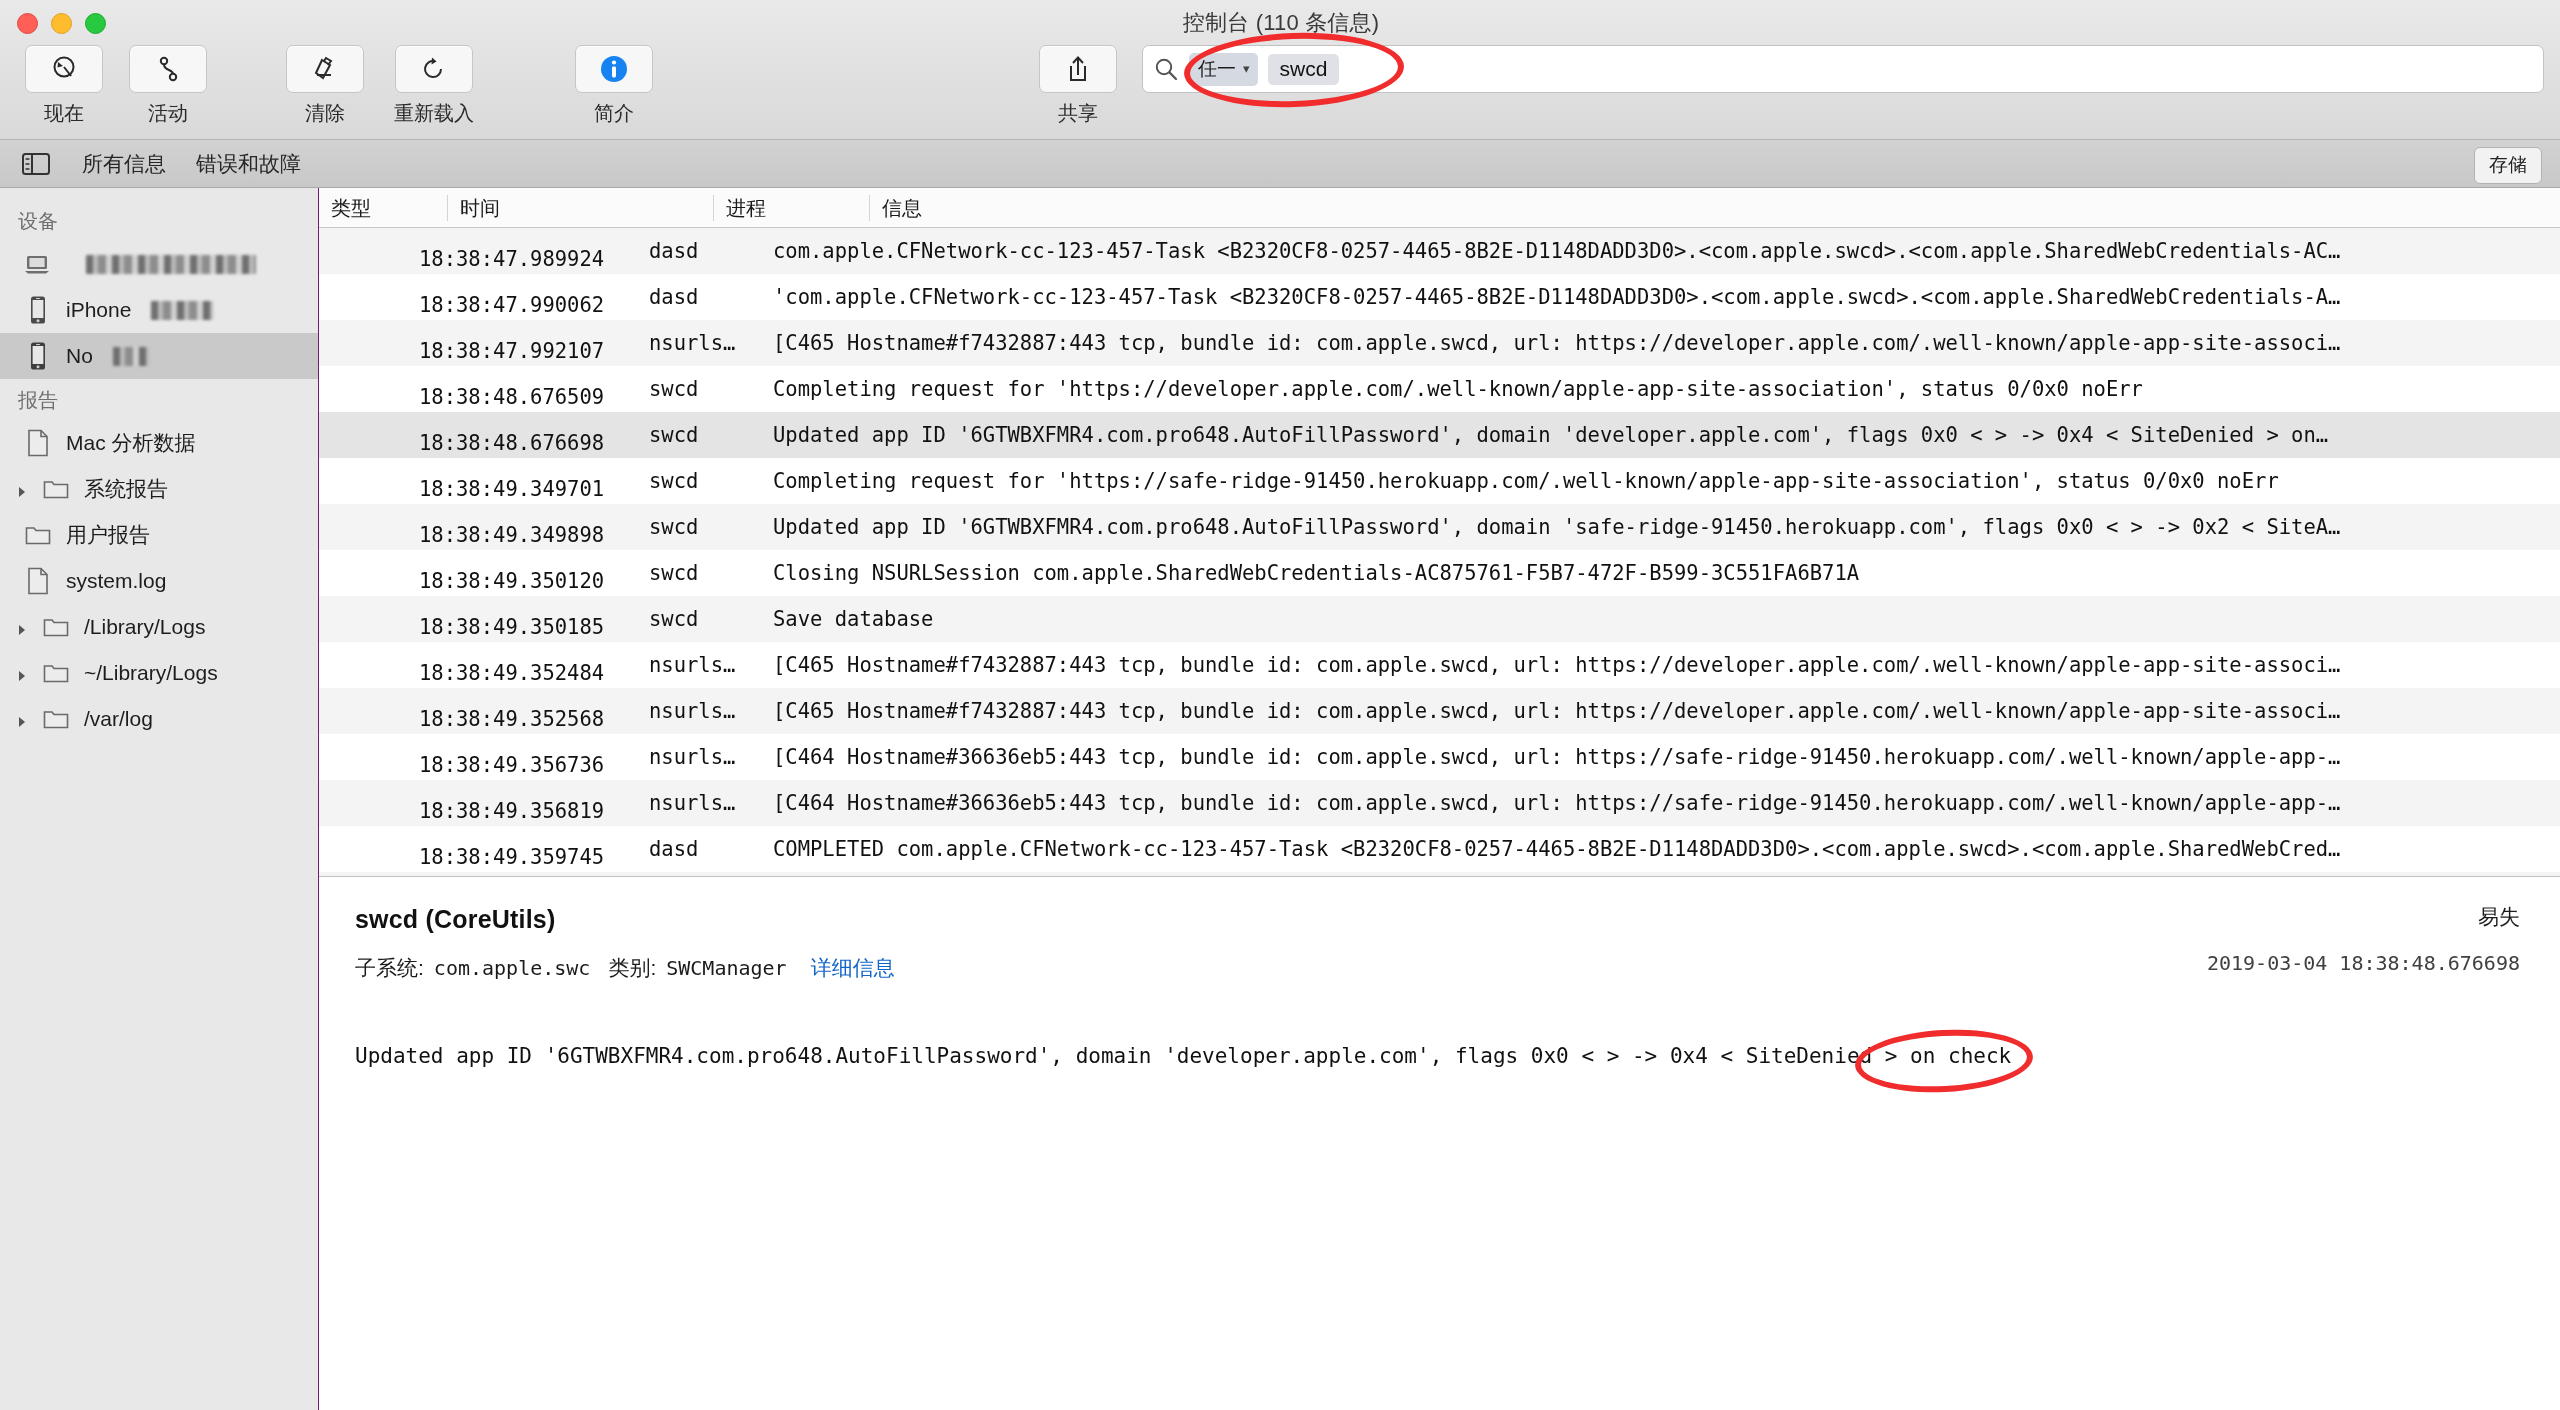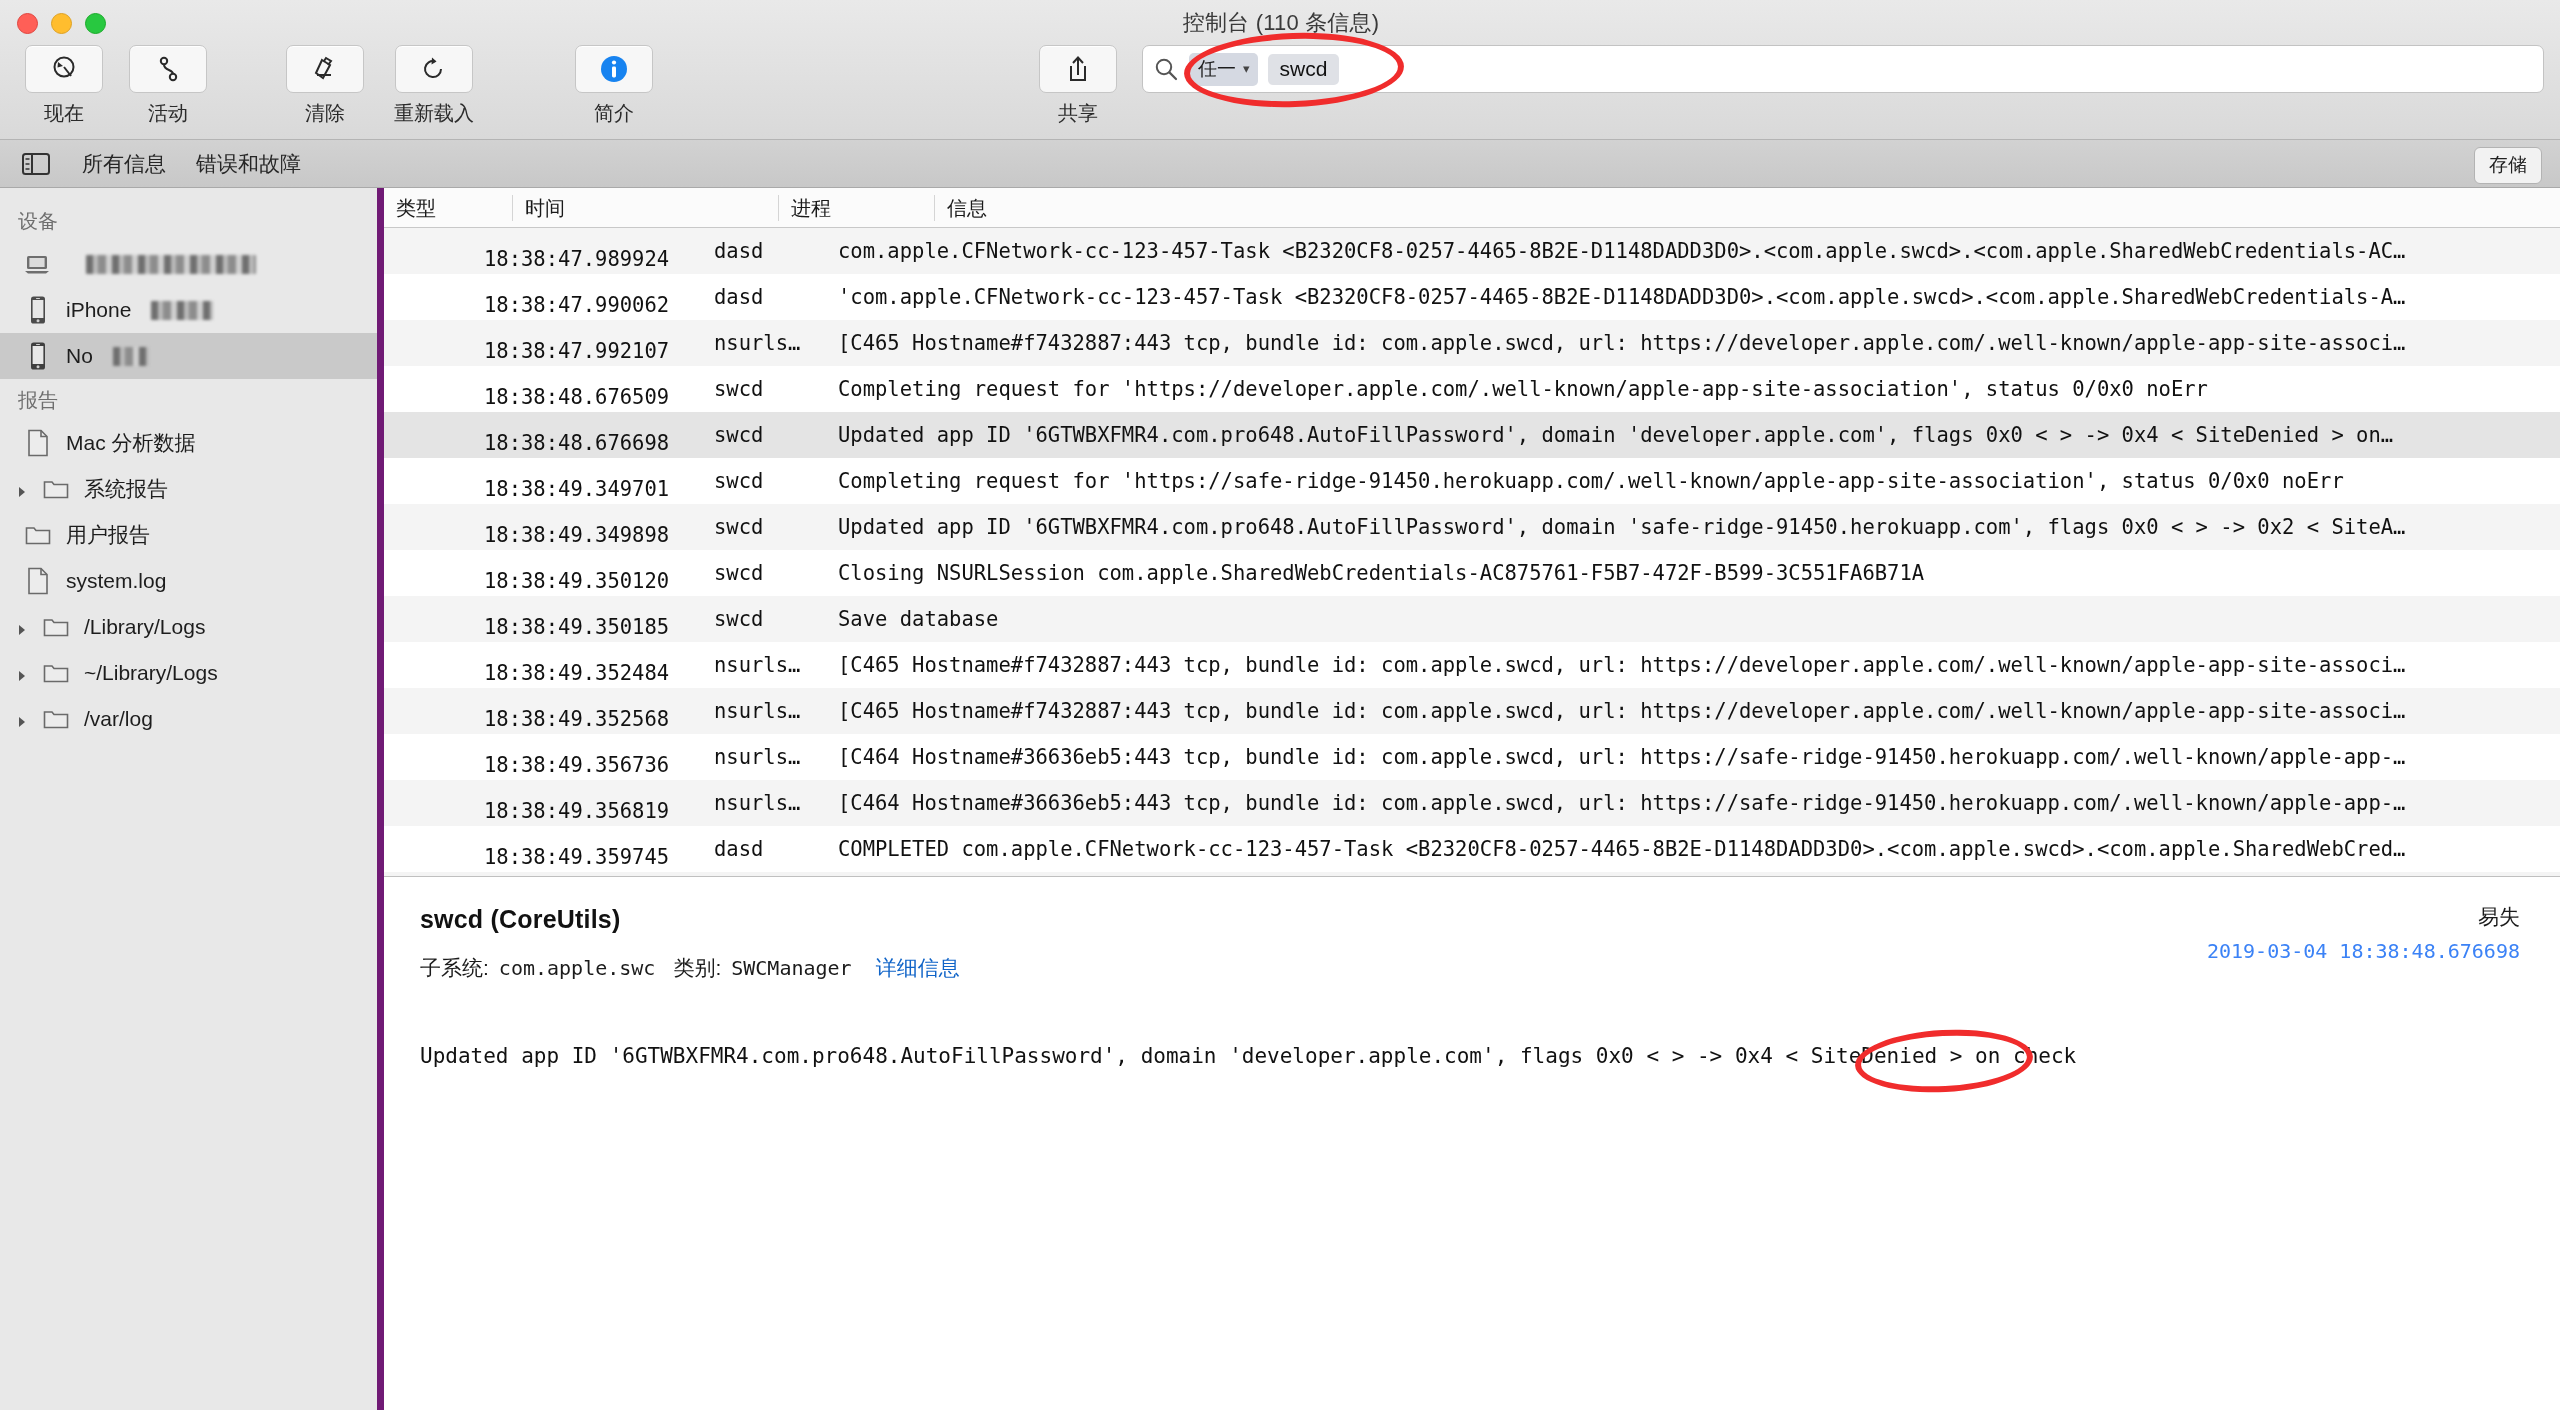--- a/index.html
+++ b/index.html
@@ -121,23 +121,23 @@
     background: #f2f2f2; border: 1px solid #b3b3b3;
     border-radius: 6px; padding: 4px 14px 5px;
     font-size: 19px; color: #222;
   }
 
   
   .body { display: flex; flex: 1; min-height: 0; }
 
   
   .sidebar {
-    width: 384px; flex: none;
+    width: 319px; flex: none;
     background: #e8e8e8;
-    border-right: 7px solid #701a75;
+    border-right: 1px solid #701a75;
     padding-top: 12px;
     overflow: hidden;
   }
   .sb-header {
     font-size: 20px; color: #6e6e6e;
     padding: 8px 0 6px 18px;
   }
   .sb-item {
     display: flex; align-items: center;
     height: 46px; padding-left: 24px; gap: 14px;
@@ -225,23 +225,23 @@
   }
   .d-meta .lbl { color: #1b1b1b; }
   .d-meta .val { font-family: "DejaVu Sans Mono", monospace; font-size: 20px; }
   .d-meta .link { color: #1064c8; margin-left: 14px; }
   .d-right {
     position: absolute; right: 40px; top: 26px;
     text-align: right;
   }
   .d-right .volatile { font-size: 21px; color: #1b1b1b; }
   .d-right .stamp {
-    margin-top: 8px;
+    margin-top: 20px;
     font-family: "DejaVu Sans Mono", monospace;
-    font-size: 20px; color: #3b82f6;
+    font-size: 20px; color: #404040;
   }
   .d-body {
     margin-top: 62px;
     font-family: "DejaVu Sans Mono", monospace;
     font-size: 21px; color: #111;
     white-space: pre;
     position: relative;
   }
   .d-ellipse {
     position: absolute;

